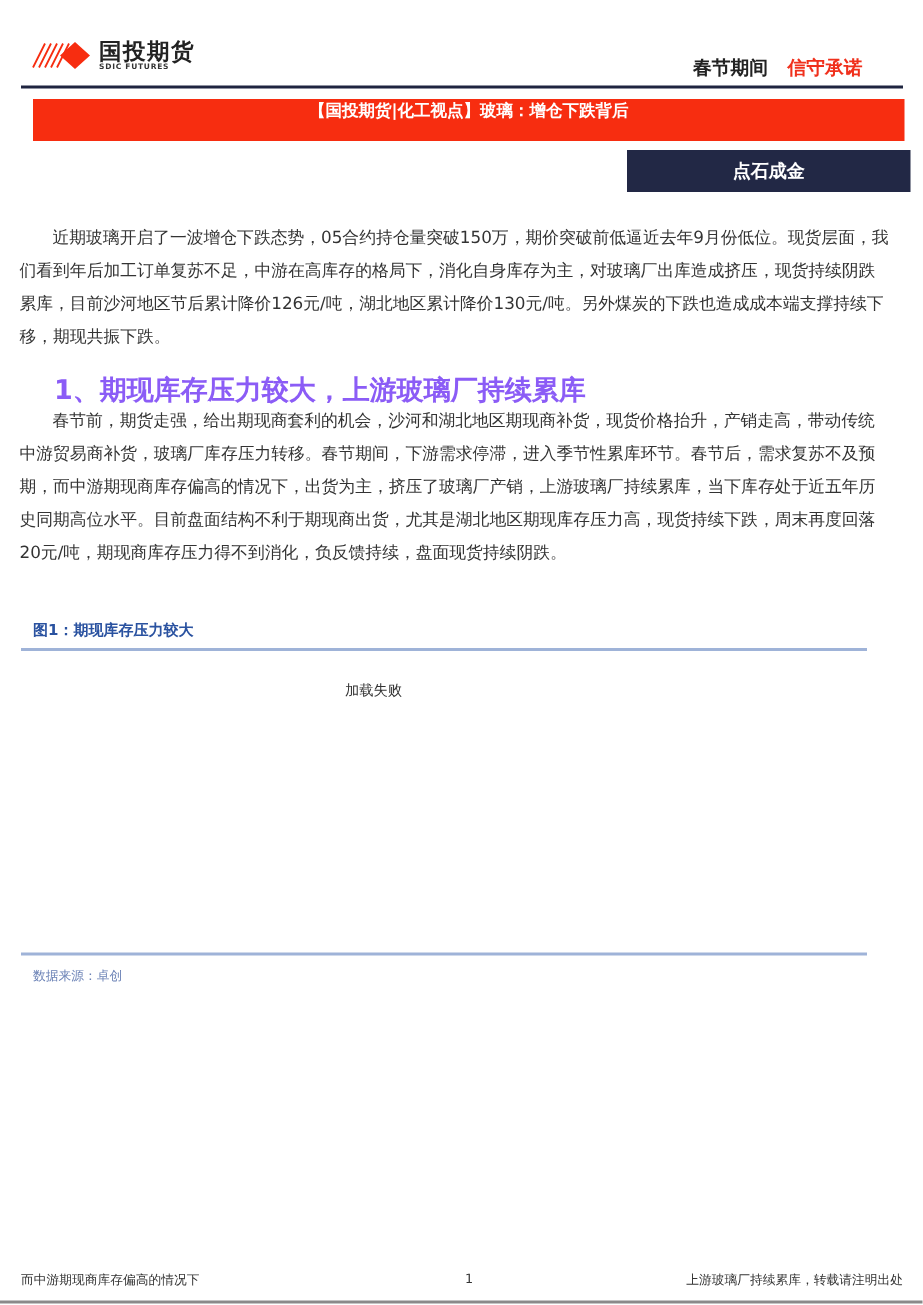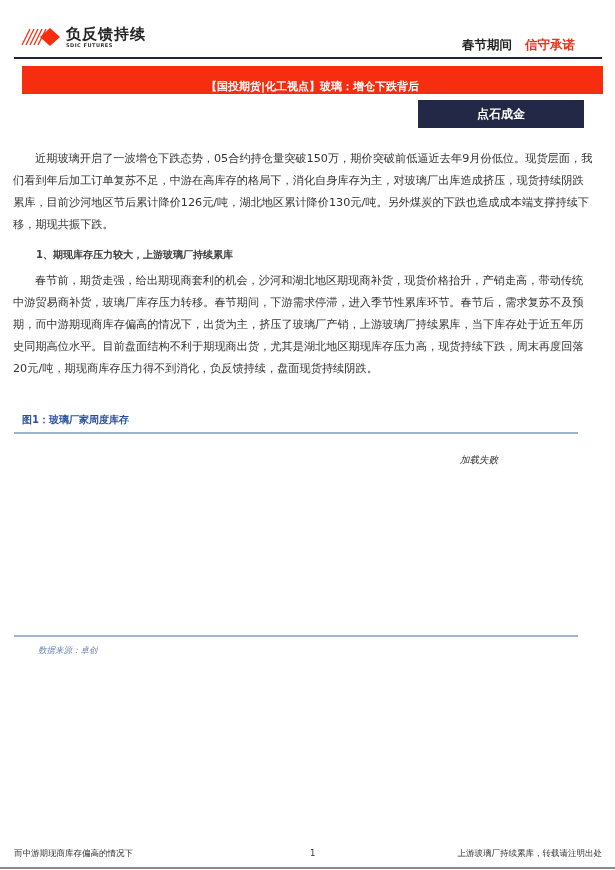--- a/index.html
+++ b/index.html
@@ -8,32 +8,32 @@
     .logo { position:absolute; left:20px; top:26px; display:flex; align-items:center; }
     .logo-mark { width:42px; height:20px; position:relative; }
     .logo-text { margin-left:4px; display:flex; flex-direction:column; }
     .logo-cn { font-size:15px; font-weight:bold; color:#222; letter-spacing:1px; line-height:16px; }
     .logo-en { font-size:5px; font-weight:bold; color:#333; letter-spacing:0.5px; line-height:6px; }
     .slogan { position:absolute; right:40px; top:37px; font-size:12.5px; font-weight:bold; }
     .slogan .s1 { color:#222; }
     .slogan .s2 { color:#f0301c; margin-left:13px; }
     .top-rule { position:absolute; left:14px; right:13px; top:57px; height:2px; background:#1f2540; }
     .title-bar { position:absolute; left:22px; top:66px; width:581px; height:28px; background:#f72d10;
-                 color:#fff; font-size:11px; font-weight:bold; display:flex; align-items:flex-end; justify-content:center; }
-    .tag-box { position:absolute; left:418px; top:100px; width:166px; height:28px; background:#222845;
+                 color:#fff; font-size:11px; font-weight:bold; display:flex; align-items:flex-start; justify-content:center; }
+    .tag-box { position:absolute; left:418px; top:100px; width:189px; height:28px; background:#222845;
                color:#fff; font-size:12px; font-weight:bold; display:flex; align-items:center; justify-content:center; }
     .para { position:absolute; left:13px; width:580px; font-size:11.2px; line-height:22px; color:#333; text-indent:22px; margin:0; }
     .p1 { top:148px; }
-    .h1 { position:absolute; left:36px; top:248px; font-size:10px; font-weight:bold; color:#404040; }
+    .h1 { position:absolute; left:36px; top:248px; font-size:18px; font-weight:bold; color:#8b5cf6; }
     .p2 { top:270px; }
     .fig-title { position:absolute; left:22px; top:413px; font-size:10px; font-weight:bold; color:#2a52a0; }
     .fig-rule-top { position:absolute; left:14px; width:564px; top:432px; height:2px; background:#9fb3d8; }
-    .fig-fail { position:absolute; left:0; width:498px; top:454px; text-align:right; font-size:9.5px; color:#333; font-family:"DejaVu Serif",serif;font-style:italic; }
+    .fig-fail { position:absolute; left:0; width:498px; top:454px; text-align:center; font-size:9.5px; color:#333; font-family:"DejaVu Serif",serif; }
     .fig-rule-bot { position:absolute; left:14px; width:564px; top:635px; height:1.5px; background:#9fb3d8; }
-    .fig-src { position:absolute; left:38px; top:645px; font-size:8.5px; font-style:italic; color:#6b82b6; }
+    .fig-src { position:absolute; left:22px; top:645px; font-size:8.5px; color:#6b82b6; }
     .footer { position:absolute; left:0; right:0; top:848px; font-size:8.5px; color:#333; }
     .footer .fl { position:absolute; left:14px; }
     .footer .fc { position:absolute; left:310px; }
     .footer .fr { position:absolute; right:13px; }
     .bottom-rule { position:absolute; left:0; right:0; top:867px; height:2px; background:#8a8a8a; }
   </style>
 </head>
 <body>
 
 <div class="logo">
@@ -43,21 +43,21 @@
         <line x1="2" y1="18" x2="10" y2="2"></line>
         <line x1="6" y1="18" x2="14" y2="2"></line>
         <line x1="10" y1="18" x2="18" y2="2"></line>
         <line x1="14" y1="18" x2="22" y2="2"></line>
         <line x1="18" y1="18" x2="26" y2="2"></line>
       </g>
       <polygon points="30,1 40,10 30,19 20,10" fill="#f72d10"></polygon>
     </svg>
   </div>
   <div class="logo-text">
-    <span class="logo-cn">负反馈持续</span>
+    <span class="logo-cn">国投期货</span>
     <span class="logo-en">SDIC FUTURES</span>
   </div>
 </div>
 
 <div class="slogan">
   <span class="s1">春节期间</span><span class="s2">信守承诺</span>
 </div>
 
 <div class="top-rule"></div>
 
@@ -68,21 +68,21 @@
 <div class="tag-box">
   <span>点石成金</span>
 </div>
 
 <p class="para p1">近期玻璃开启了一波增仓下跌态势，05合约持仓量突破150万，期价突破前低逼近去年9月份低位。现货层面，我们看到年后加工订单复苏不足，中游在高库存的格局下，消化自身库存为主，对玻璃厂出库造成挤压，现货持续阴跌累库，目前沙河地区节后累计降价126元/吨，湖北地区累计降价130元/吨。另外煤炭的下跌也造成成本端支撑持续下移，期现共振下跌。</p>
 
 <div class="h1">1、期现库存压力较大，上游玻璃厂持续累库</div>
 
 <p class="para p2">春节前，期货走强，给出期现商套利的机会，沙河和湖北地区期现商补货，现货价格抬升，产销走高，带动传统中游贸易商补货，玻璃厂库存压力转移。春节期间，下游需求停滞，进入季节性累库环节。春节后，需求复苏不及预期，而中游期现商库存偏高的情况下，出货为主，挤压了玻璃厂产销，上游玻璃厂持续累库，当下库存处于近五年历史同期高位水平。目前盘面结构不利于期现商出货，尤其是湖北地区期现库存压力高，现货持续下跌，周末再度回落20元/吨，期现商库存压力得不到消化，负反馈持续，盘面现货持续阴跌。</p>
 
-<div class="fig-title">图1：玻璃厂家周度库存</div>
+<div class="fig-title">图1：期现库存压力较大</div>
 <div class="fig-rule-top"></div>
 <div class="fig-fail">加载失败</div>
 <div class="fig-rule-bot"></div>
 <div class="fig-src">数据来源：卓创</div>
 
 <div class="footer">
   <span class="fl">而中游期现商库存偏高的情况下</span>
   <span class="fc">1</span>
   <span class="fr">上游玻璃厂持续累库，转载请注明出处</span>
 </div>

